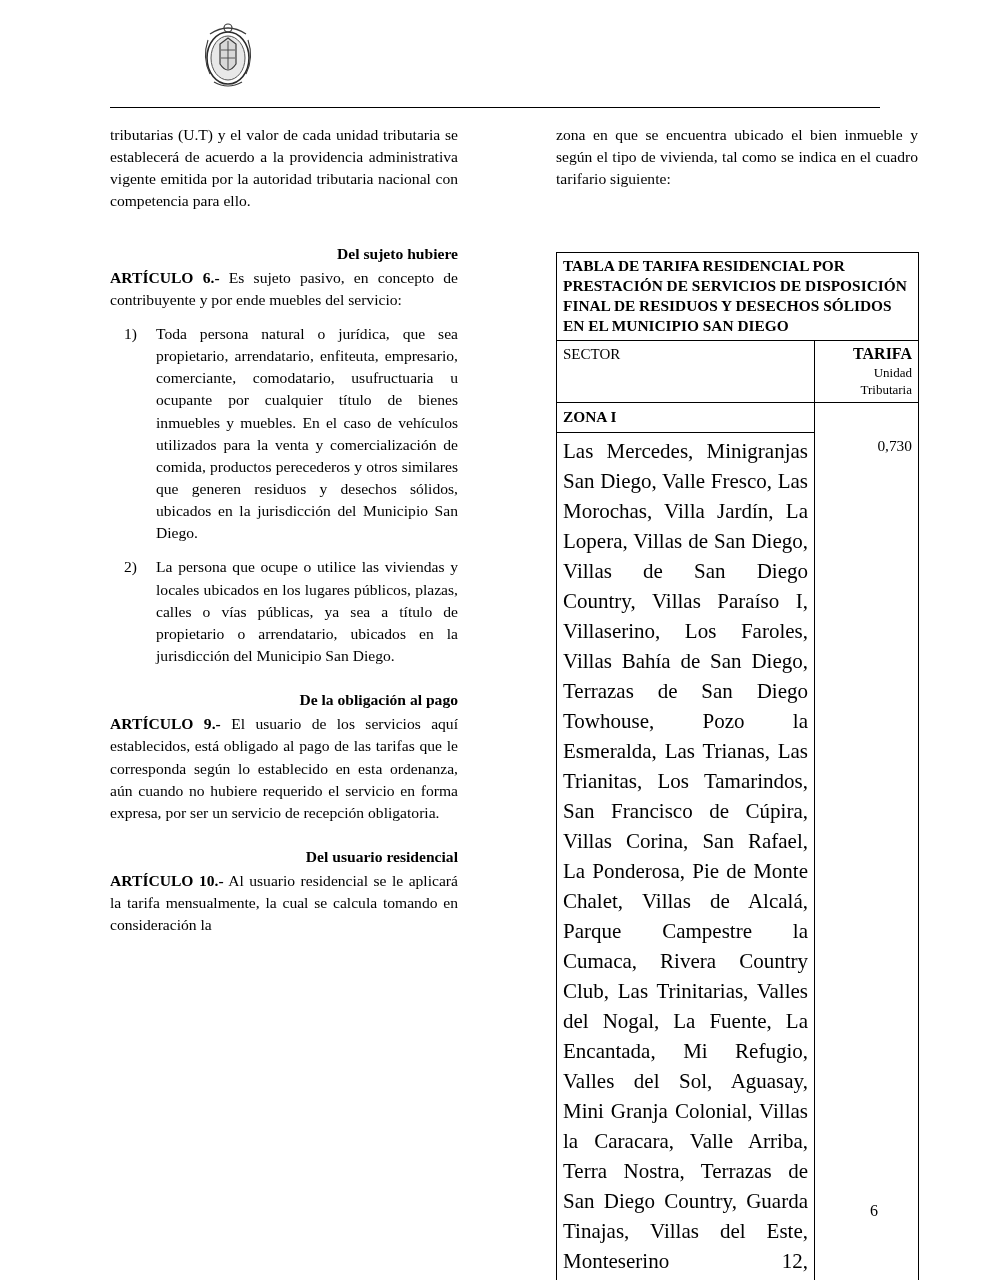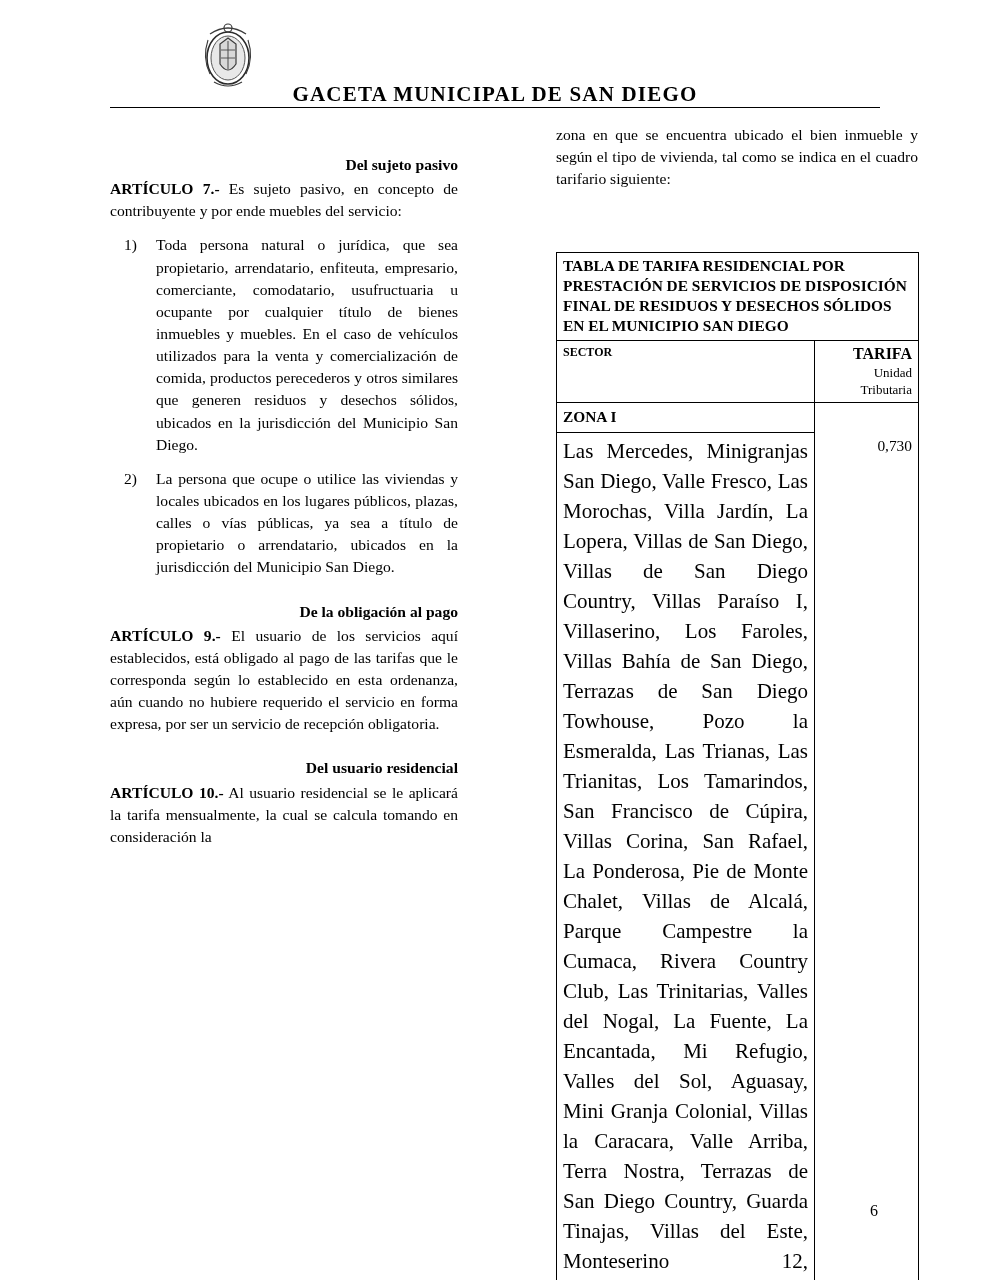--- a/index.html
+++ b/index.html
@@ -128,22 +128,22 @@
     padding: 3px 6px 4px 6px;
     vertical-align: top;
   }
   .tbl-title {
     font-weight: bold;
     font-size: 15.4px;
     line-height: 1.3;
     text-align: left;
   }
   .tbl-sector {
-    font-weight: bold;
-    font-size: 12px;
+    font-weight: normal;
+    font-size: 15px;
     vertical-align: middle;
   }
   .tbl-tarifa-head {
     text-align: right;
     font-size: 13px;
     line-height: 1.25;
     width: 104px;
     margin-left: 8px;
   }
   .tbl-tarifa-head .big {
@@ -192,34 +192,34 @@
         <path d="M32 27 L32 55" stroke="#4a4a4a" stroke-width="1"></path>
         <path d="M25 36 L39 36" stroke="#4a4a4a" stroke-width="0.9"></path>
         <path d="M25 44 L39 44" stroke="#4a4a4a" stroke-width="0.9"></path>
         <path d="M14 20 Q32 8 50 20" fill="none" stroke="#3a3a3a" stroke-width="1.3"></path>
         <path d="M12 26 Q6 44 14 60" fill="none" stroke="#3a3a3a" stroke-width="1.1"></path>
         <path d="M52 26 Q58 44 50 60" fill="none" stroke="#3a3a3a" stroke-width="1.1"></path>
         <circle cx="32" cy="14" r="4" fill="none" stroke="#3a3a3a" stroke-width="1.2"></circle>
         <path d="M18 68 Q32 76 46 68" fill="none" stroke="#3a3a3a" stroke-width="1.2"></path>
       </svg>
     </div>
-    <div class="header-title">GACETA  MUNICIPAL  DE  SAN  DIEGO</div>
     <div class="header-rule"></div>
   </div>
 
   <div class="columns">
 
     <div class="col col-left">
 
+      <p>tributarias (U.T)  y el valor de cada unidad tributaria se establecerá de acuerdo a la providencia administrativa vigente emitida por la autoridad tributaria nacional con competencia para ello.</p>
 
       <div class="gap-lg"></div>
 
-      <div class="heading-right">Del sujeto pasivo</div>
-
-      <p><span class="art-label">ARTÍCULO 7.-</span><span> Es sujeto pasivo, en concepto de contribuyente y por ende muebles del servicio:</span></p>
+      <div class="heading-right">Del sujeto hubiere</div>
+
+      <p><span class="art-label">ARTÍCULO 6.-</span><span> Es sujeto pasivo, en concepto de contribuyente y por ende muebles del servicio:</span></p>
 
       <ol class="numlist">
         <li>
           <span class="marker">1)</span>
           <span>Toda persona natural o jurídica, que sea propietario, arrendatario, enfiteuta, empresario, comerciante, comodatario, usufructuaria u ocupante por cualquier título de bienes inmuebles y muebles. En el caso de vehículos utilizados para la venta y comercialización de comida, productos perecederos y otros similares que generen residuos y desechos sólidos, ubicados en la jurisdicción del Municipio San Diego.</span>
         </li>
         <li>
           <span class="marker">2)</span>
           <span>La persona que ocupe o utilice las viviendas y locales ubicados en los lugares públicos, plazas, calles o vías públicas, ya sea a título de propietario o arrendatario, ubicados en la jurisdicción del Municipio San Diego.</span>
         </li>

